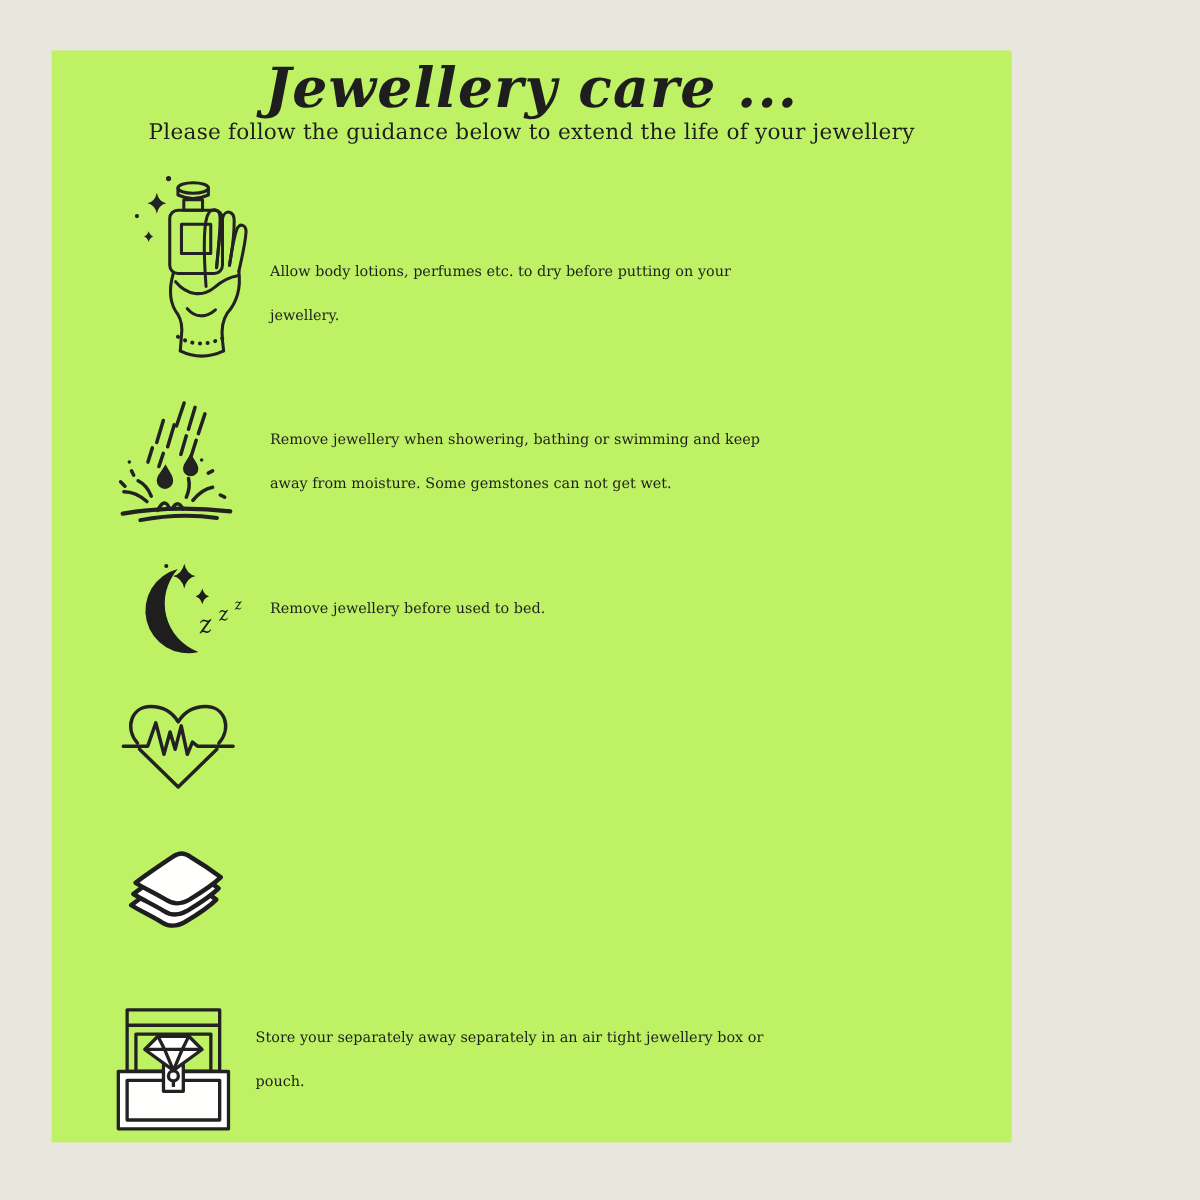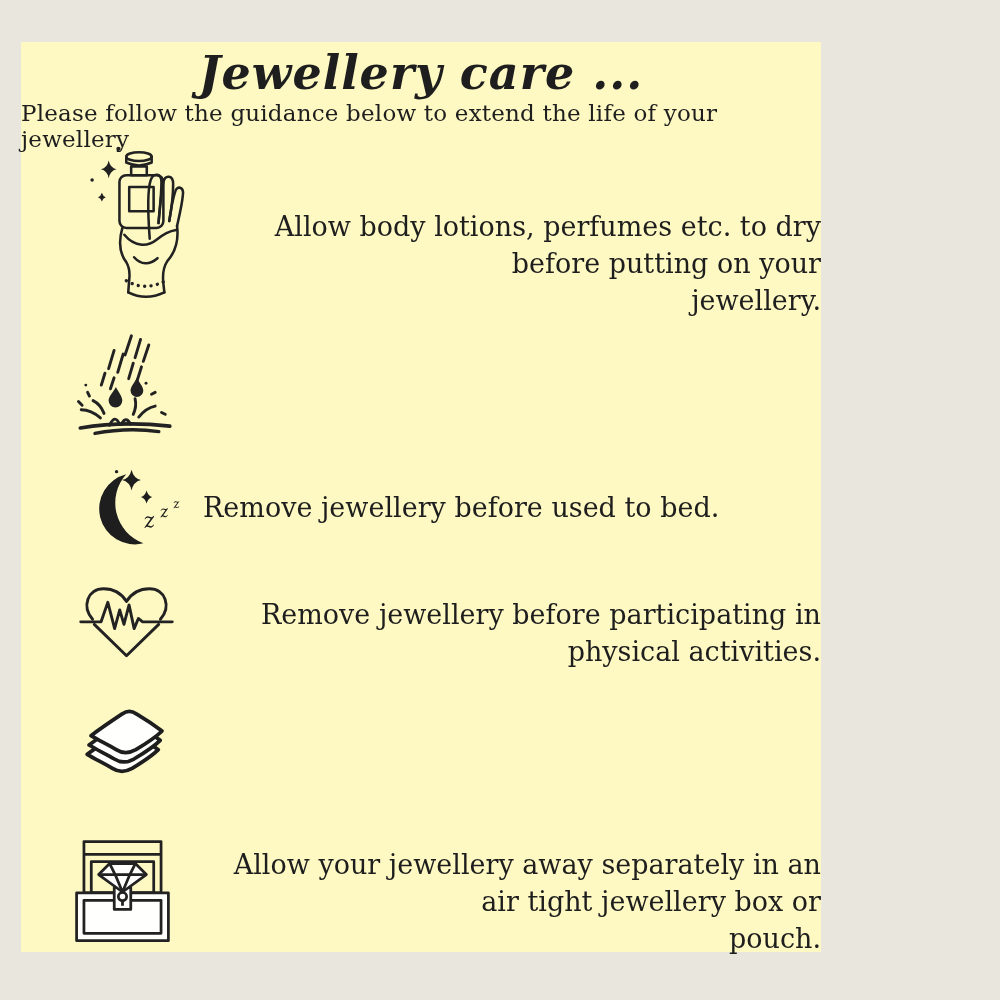--- a/index.html
+++ b/index.html
@@ -4,41 +4,41 @@
 <style>
   html,body{margin:0;padding:0;}
   body{
     width:1000px;height:1000px;position:relative;
     background:#e9e6de;
     font-family:"DejaVu Serif", serif;
     color:#1e1e1e;
     overflow:hidden;
   }
   .card{
-    position:absolute;left:21px;top:42px;width:800px;height:910px;
-    background:#fef9c3;
+    position:absolute;left:43px;top:42px;width:800px;height:910px;
+    background:#bef264;
   }
   .title{
     position:absolute;top:4px;left:0;width:100%;
     text-align:center;
     font-style:italic;font-weight:700;font-size:46px;
     letter-spacing:1px;
     margin:0;
   }
   .subtitle{
     position:absolute;top:58px;left:0;width:100%;
-    font-size:23px;letter-spacing:.2px;
+    text-align:center;
+    font-size:18px;letter-spacing:.2px;
     margin:0;
   }
   .icon{position:absolute;line-height:0;}
   .text{
     position:absolute;margin:0;
-    font-size:27px;line-height:37px;
+    font-size:12px;line-height:37px;
     white-space:pre-line;
-    text-align:right;
   }
   .r1-icon{left:62px;top:100px}
   .r1-text{left:182px;top:166px}
   .r2-icon{left:52px;top:288px}
   .r2-text{left:182px;top:306px}
   .r3-icon{left:54px;top:424px}
   .r3-text{left:182px;top:447px}
   .r4-icon{left:58px;top:540px}
   .r4-text{left:182px;top:554px}
   .r5-icon{left:53px;top:660px}
@@ -111,20 +111,22 @@
           <path d="M97 90 L101 92"></path>
       </g>
       <g fill="#222" stroke="none">
         <path d="M47 62 C50 68 54 72 54 77 A7.5 7.5 0 1 1 39 77 C39 72 44 68 47 62 Z"></path>
         <path d="M70 52 C73 58 77 62 77 66 A7 7 0 1 1 63 66 C63 62 67 58 70 52 Z"></path>
         <circle cx="14" cy="60" r="1.6"></circle>
           <circle cx="80" cy="58" r="1.6"></circle>
       </g>
     </svg>
   </div>
+  <p class="text r2-text">Remove jewellery when showering, bathing or swimming and keep
+away from moisture. Some gemstones can not get wet.</p>
 
   <div class="icon r3-icon">
     <svg width="115" height="90" viewBox="0 0 122 96" aria-hidden="true">
       <g fill="#1e1e1e" stroke="none">
         <path d="M64 12 A38 38 0 1 0 64 88 A46 46 0 0 1 64 12 Z" transform="rotate(-14 46 50)"></path>
         <path d="M60 4 Q62 13 70 15 Q62 17 60 26 Q58 17 50 15 Q58 13 60 4 Z"></path>
         <path d="M76 26 Q77.5 31.5 82 33 Q77.5 34.5 76 40 Q74.5 34.5 70 33 Q74.5 31.5 76 26 Z"></path>
         <circle cx="44" cy="6" r="1.8"></circle>
         <text class="zchar" x="74" y="66" font-size="22" transform="rotate(-8 74 66)">z</text>
         <text class="zchar" x="91" y="55" font-size="17" transform="rotate(-8 91 55)">z</text>
@@ -136,21 +138,20 @@
 
   <div class="icon r4-icon">
     <svg width="95" height="78" viewBox="0 0 112 92" aria-hidden="true">
       <g fill="none" stroke="#222" stroke-width="3.4" stroke-linecap="round" stroke-linejoin="round">
         <path d="M16 44 C3 29 10 8 29 8 C43 8 51 15 56 23 C61 15 69 8 83 8 C102 8 109 29 96 44"></path>
         <path d="M18 50 L56 87 L94 50"></path>
         <path d="M2 47 L26 47 L34 24 L42 55 L48 33 L53 50 L59 27 L65 55 L70 43 L75 47 L110 47"></path>
       </g>
     </svg>
   </div>
-  <p class="text r4-text">Remove jewellery before participating in physical activities.</p>
 
   <div class="icon r5-icon">
     <svg width="105" height="86" viewBox="0 0 112 92" aria-hidden="true">
       <g stroke="#1e1e1e" stroke-width="4" stroke-linejoin="round" fill="#fffffe">
         <path transform="translate(-4,20)" d="M18 36 C30 27 42 19 51 13 C57 9 61 9 67 13 C77 19 86 25 94 31 C86 39 76 45 66 51 C58 55.5 52 55.5 45 51 C35 45 26 41 18 36 Z"></path>
         <path transform="translate(-2,10)" d="M18 36 C30 27 42 19 51 13 C57 9 61 9 67 13 C77 19 86 25 94 31 C86 39 76 45 66 51 C58 55.5 52 55.5 45 51 C35 45 26 41 18 36 Z"></path>
         <path d="M18 36 C30 27 42 19 51 13 C57 9 61 9 67 13 C77 19 86 25 94 31 C86 39 76 45 66 51 C58 55.5 52 55.5 45 51 C35 45 26 41 18 36 Z"></path>
       </g>
     </svg>
   </div>
@@ -164,16 +165,16 @@
         <rect x="6" y="62" width="100" height="52" fill="#fffffe"></rect>
         <rect x="14" y="70" width="84" height="36"></rect>
         <rect x="47" y="56" width="18" height="24" fill="#fffffe"></rect>
         <circle cx="56" cy="66" r="4.5"></circle>
         <path d="M56 70.5 L56 76"></path>
         <path d="M30 42 L42 30 L70 30 L82 42 L56 61 Z" fill="#fffffe"></path>
         <path d="M30 42 L82 42 M42 30 L48 42 M70 30 L64 42 M48 42 L56 61 M64 42 L56 61"></path>
       </g>
     </svg>
   </div>
-  <p class="text r6-text">Allow your jewellery away separately in an air tight jewellery box or
+  <p class="text r6-text">Store your separately away separately in an air tight jewellery box or
 pouch.</p>
 
 </div>
 
 </body></html>

